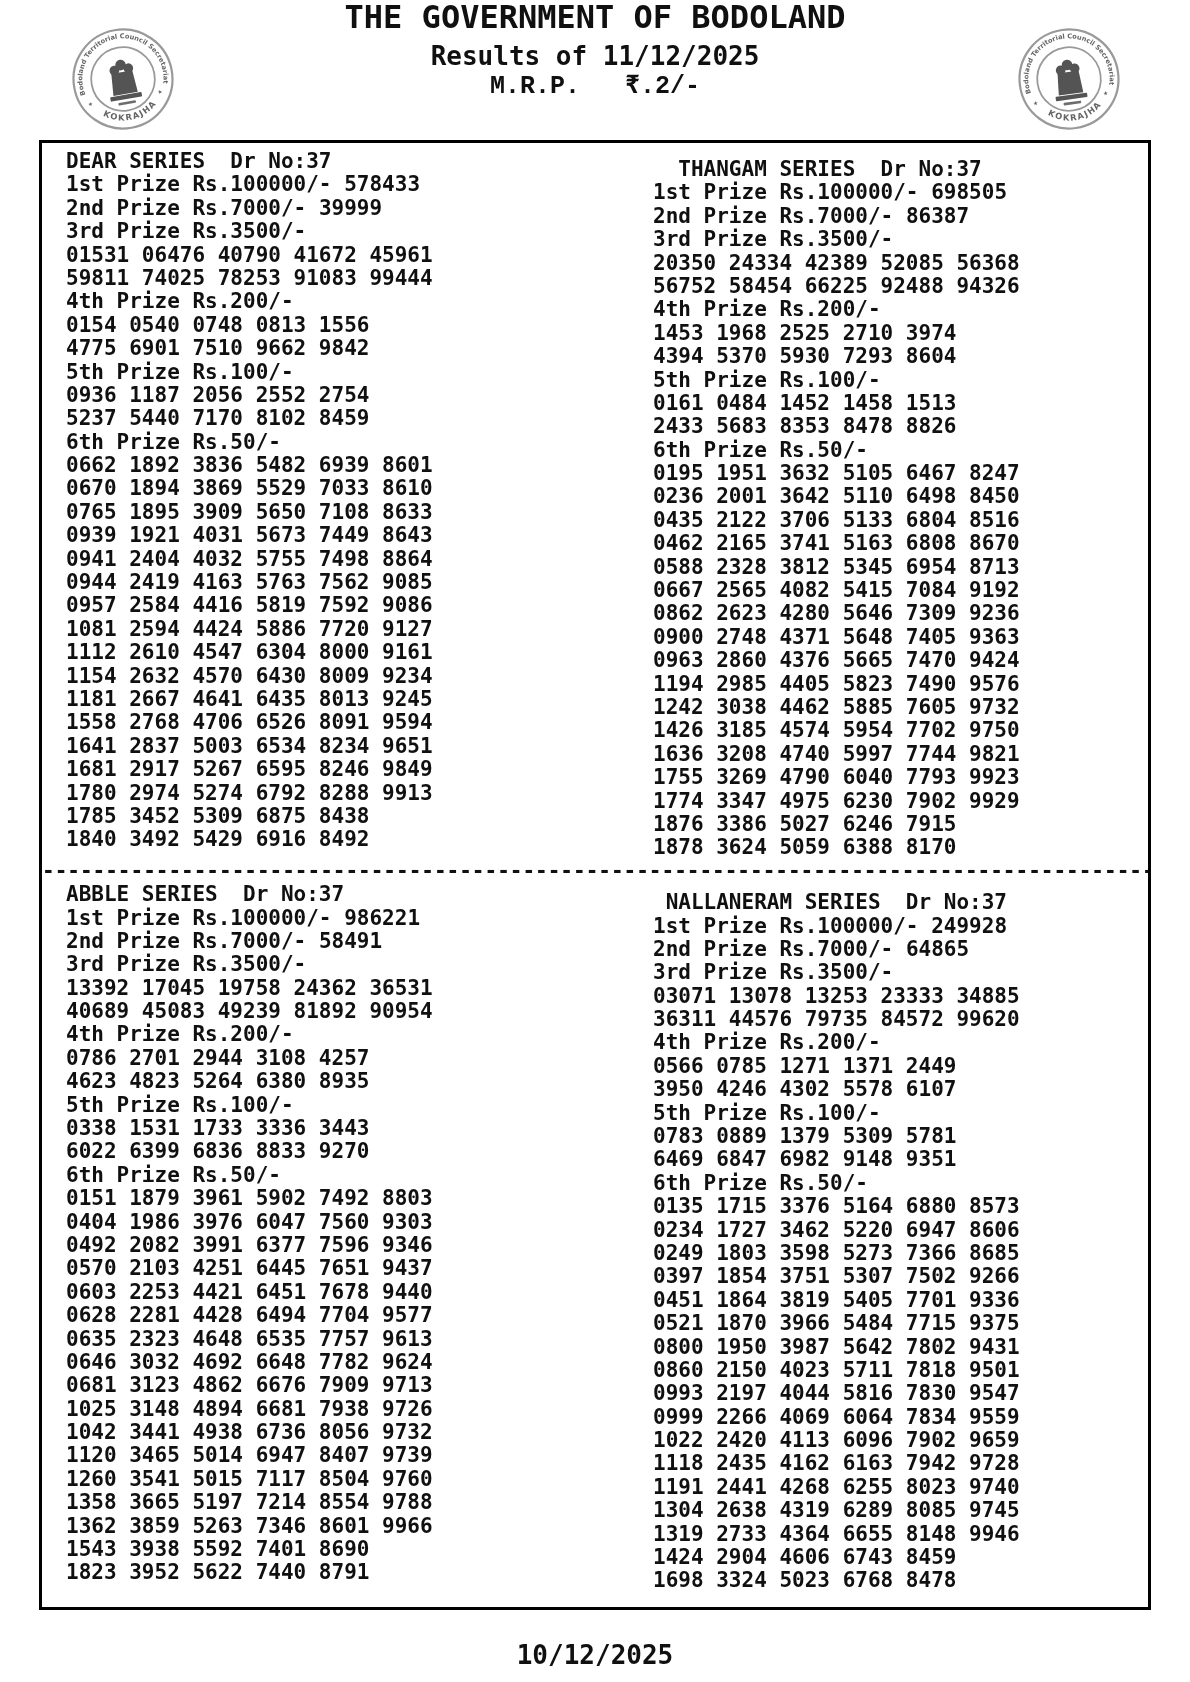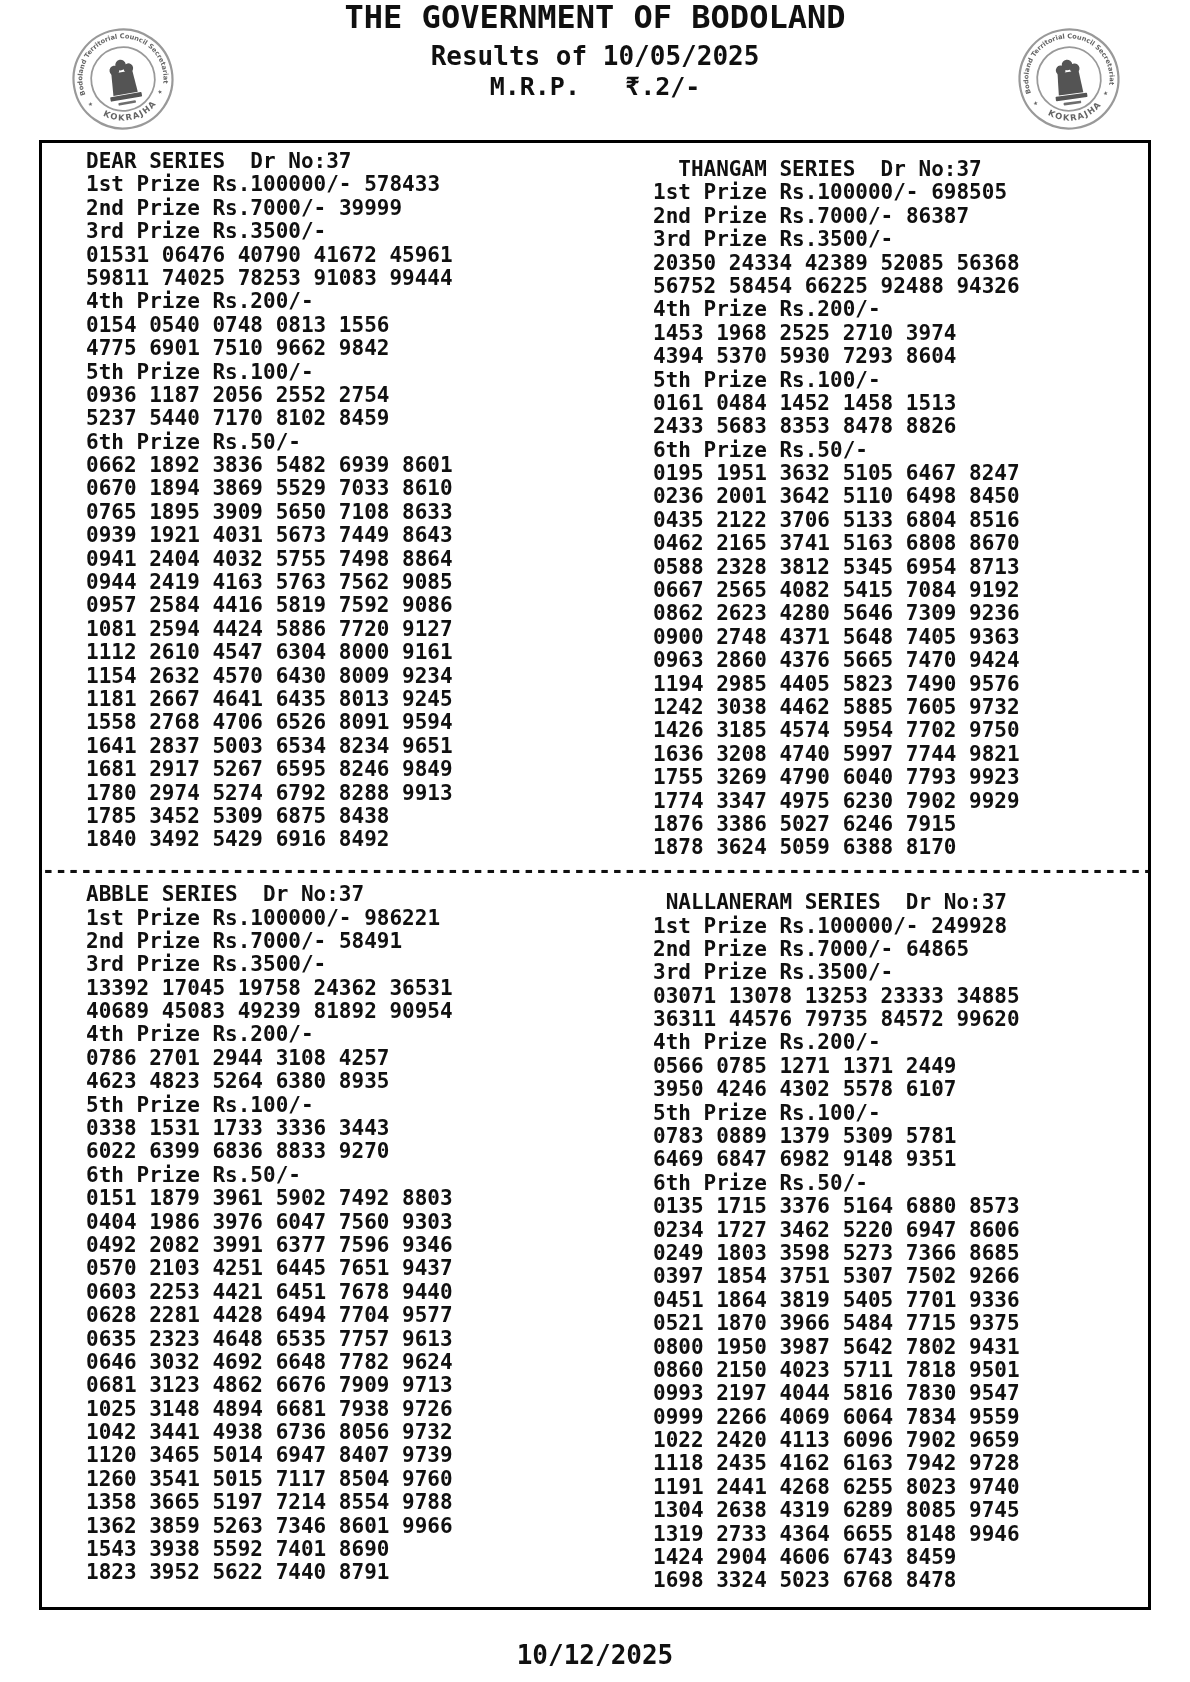--- a/index.html
+++ b/index.html
@@ -12,38 +12,38 @@
     font-family: "DejaVu Sans Mono", "Liberation Mono", monospace;
     font-weight: bold;
     overflow: hidden;
   }
 
   
   .header { position: relative; height: 140px; }
   .titles { text-align: center; }
   .title    { font-size: 32px; line-height: 34px; white-space: pre; }
   .subtitle { font-size: 26px; line-height: 30px; margin-top: 7px; white-space: pre; }
-  .mrp      { font-size: 25px; line-height: 28px; margin-top: 2px; white-space: pre; }
+  .mrp      { font-size: 25px; line-height: 28px; margin-top: 2px; white-space: pre; font-family: Liberation Mono, monospace; }
 
   .seal { position: absolute; top: 26px; width: 106px; height: 106px; opacity: 0.88; }
   .seal.left  { left: 70px;   transform: rotate(-10deg); }
   .seal.right { left: 1016px; transform: rotate(-8deg); }
   .seal .ring-text   { font-family: "DejaVu Sans", sans-serif; font-weight: bold; font-size: 7.5px; fill: #4f4f4f; }
   .seal .bottom-text { font-family: "DejaVu Sans", sans-serif; font-weight: bold; font-size: 9.5px; letter-spacing: 1.5px; fill: #4f4f4f; }
   .seal .star { font-size: 9px; fill: #4f4f4f; }
 
   
   .results-box {
     margin: 0 39px;
     border: 3px solid #000;
     padding: 7px 0 14px 0;
   }
   .series-grid { display: grid; grid-template-columns: 1fr 1fr; }
   .series-block { white-space: pre; }
-  .col-left  { padding-left: 44px; }
+  .col-left  { padding-left: 24px; }
   .col-right { padding-left: 58px; margin-top: 8px; }
   .line { font-size: 21px; line-height: 23.4px; height: 23.4px; }
   .separator-line {
     grid-column: 1 / 3;
     font-size: 21px; line-height: 23.4px; height: 23.4px;
     overflow: hidden; white-space: nowrap;
   }
 
   
   .footer { text-align: center; margin-top: 30px; }
@@ -93,21 +93,21 @@
           <circle cx="68" cy="49" r="5.5"></circle>
           <circle cx="60" cy="44" r="6"></circle>
         <path d="M48,52 L72,52 L74,77 L46,77 Z"></path>
         <rect x="42" y="78" width="36" height="5" rx="1"></rect>
         <rect x="50" y="86" width="20" height="3" rx="1" fill="#5a5a5a"></rect>
       </g>
     </svg>
 
     <div class="titles">
       <div class="title">THE GOVERNMENT OF BODOLAND</div>
-      <div class="subtitle">Results of 10/05/2025</div>
+      <div class="subtitle">Results of 11/12/2025</div>
       <div class="mrp">M.R.P.   ₹.2/-</div>
     </div>
   </div>
 
   <div class="results-box">
     <div class="series-grid">
       <div class="series-block col-left"><div class="line series-title">DEAR SERIES  Dr No:37</div><div class="line prize-line"><span class="prize-label">1st Prize Rs.100000/-</span> <span class="prize-winner">578433</span></div><div class="line prize-line"><span class="prize-label">2nd Prize Rs.7000/-</span> <span class="prize-winner">39999</span></div><div class="line prize-line"><span class="prize-label">3rd Prize Rs.3500/-</span></div><div class="line numbers-row">01531 06476 40790 41672 45961</div><div class="line numbers-row">59811 74025 78253 91083 99444</div><div class="line prize-line"><span class="prize-label">4th Prize Rs.200/-</span></div><div class="line numbers-row">0154 0540 0748 0813 1556</div><div class="line numbers-row">4775 6901 7510 9662 9842</div><div class="line prize-line"><span class="prize-label">5th Prize Rs.100/-</span></div><div class="line numbers-row">0936 1187 2056 2552 2754</div><div class="line numbers-row">5237 5440 7170 8102 8459</div><div class="line prize-line"><span class="prize-label">6th Prize Rs.50/-</span></div><div class="line numbers-row">0662 1892 3836 5482 6939 8601</div><div class="line numbers-row">0670 1894 3869 5529 7033 8610</div><div class="line numbers-row">0765 1895 3909 5650 7108 8633</div><div class="line numbers-row">0939 1921 4031 5673 7449 8643</div><div class="line numbers-row">0941 2404 4032 5755 7498 8864</div><div class="line numbers-row">0944 2419 4163 5763 7562 9085</div><div class="line numbers-row">0957 2584 4416 5819 7592 9086</div><div class="line numbers-row">1081 2594 4424 5886 7720 9127</div><div class="line numbers-row">1112 2610 4547 6304 8000 9161</div><div class="line numbers-row">1154 2632 4570 6430 8009 9234</div><div class="line numbers-row">1181 2667 4641 6435 8013 9245</div><div class="line numbers-row">1558 2768 4706 6526 8091 9594</div><div class="line numbers-row">1641 2837 5003 6534 8234 9651</div><div class="line numbers-row">1681 2917 5267 6595 8246 9849</div><div class="line numbers-row">1780 2974 5274 6792 8288 9913</div><div class="line numbers-row">1785 3452 5309 6875 8438</div><div class="line numbers-row">1840 3492 5429 6916 8492</div></div>
       <div class="series-block col-right"><div class="line series-title">  THANGAM SERIES  Dr No:37</div><div class="line prize-line"><span class="prize-label">1st Prize Rs.100000/-</span> <span class="prize-winner">698505</span></div><div class="line prize-line"><span class="prize-label">2nd Prize Rs.7000/-</span> <span class="prize-winner">86387</span></div><div class="line prize-line"><span class="prize-label">3rd Prize Rs.3500/-</span></div><div class="line numbers-row">20350 24334 42389 52085 56368</div><div class="line numbers-row">56752 58454 66225 92488 94326</div><div class="line prize-line"><span class="prize-label">4th Prize Rs.200/-</span></div><div class="line numbers-row">1453 1968 2525 2710 3974</div><div class="line numbers-row">4394 5370 5930 7293 8604</div><div class="line prize-line"><span class="prize-label">5th Prize Rs.100/-</span></div><div class="line numbers-row">0161 0484 1452 1458 1513</div><div class="line numbers-row">2433 5683 8353 8478 8826</div><div class="line prize-line"><span class="prize-label">6th Prize Rs.50/-</span></div><div class="line numbers-row">0195 1951 3632 5105 6467 8247</div><div class="line numbers-row">0236 2001 3642 5110 6498 8450</div><div class="line numbers-row">0435 2122 3706 5133 6804 8516</div><div class="line numbers-row">0462 2165 3741 5163 6808 8670</div><div class="line numbers-row">0588 2328 3812 5345 6954 8713</div><div class="line numbers-row">0667 2565 4082 5415 7084 9192</div><div class="line numbers-row">0862 2623 4280 5646 7309 9236</div><div class="line numbers-row">0900 2748 4371 5648 7405 9363</div><div class="line numbers-row">0963 2860 4376 5665 7470 9424</div><div class="line numbers-row">1194 2985 4405 5823 7490 9576</div><div class="line numbers-row">1242 3038 4462 5885 7605 9732</div><div class="line numbers-row">1426 3185 4574 5954 7702 9750</div><div class="line numbers-row">1636 3208 4740 5997 7744 9821</div><div class="line numbers-row">1755 3269 4790 6040 7793 9923</div><div class="line numbers-row">1774 3347 4975 6230 7902 9929</div><div class="line numbers-row">1876 3386 5027 6246 7915</div><div class="line numbers-row">1878 3624 5059 6388 8170</div></div>
       <div class="separator-line">----------------------------------------------------------------------------------------------------</div>
       <div class="series-block col-left"><div class="line series-title">ABBLE SERIES  Dr No:37</div><div class="line prize-line"><span class="prize-label">1st Prize Rs.100000/-</span> <span class="prize-winner">986221</span></div><div class="line prize-line"><span class="prize-label">2nd Prize Rs.7000/-</span> <span class="prize-winner">58491</span></div><div class="line prize-line"><span class="prize-label">3rd Prize Rs.3500/-</span></div><div class="line numbers-row">13392 17045 19758 24362 36531</div><div class="line numbers-row">40689 45083 49239 81892 90954</div><div class="line prize-line"><span class="prize-label">4th Prize Rs.200/-</span></div><div class="line numbers-row">0786 2701 2944 3108 4257</div><div class="line numbers-row">4623 4823 5264 6380 8935</div><div class="line prize-line"><span class="prize-label">5th Prize Rs.100/-</span></div><div class="line numbers-row">0338 1531 1733 3336 3443</div><div class="line numbers-row">6022 6399 6836 8833 9270</div><div class="line prize-line"><span class="prize-label">6th Prize Rs.50/-</span></div><div class="line numbers-row">0151 1879 3961 5902 7492 8803</div><div class="line numbers-row">0404 1986 3976 6047 7560 9303</div><div class="line numbers-row">0492 2082 3991 6377 7596 9346</div><div class="line numbers-row">0570 2103 4251 6445 7651 9437</div><div class="line numbers-row">0603 2253 4421 6451 7678 9440</div><div class="line numbers-row">0628 2281 4428 6494 7704 9577</div><div class="line numbers-row">0635 2323 4648 6535 7757 9613</div><div class="line numbers-row">0646 3032 4692 6648 7782 9624</div><div class="line numbers-row">0681 3123 4862 6676 7909 9713</div><div class="line numbers-row">1025 3148 4894 6681 7938 9726</div><div class="line numbers-row">1042 3441 4938 6736 8056 9732</div><div class="line numbers-row">1120 3465 5014 6947 8407 9739</div><div class="line numbers-row">1260 3541 5015 7117 8504 9760</div><div class="line numbers-row">1358 3665 5197 7214 8554 9788</div><div class="line numbers-row">1362 3859 5263 7346 8601 9966</div><div class="line numbers-row">1543 3938 5592 7401 8690</div><div class="line numbers-row">1823 3952 5622 7440 8791</div></div>

